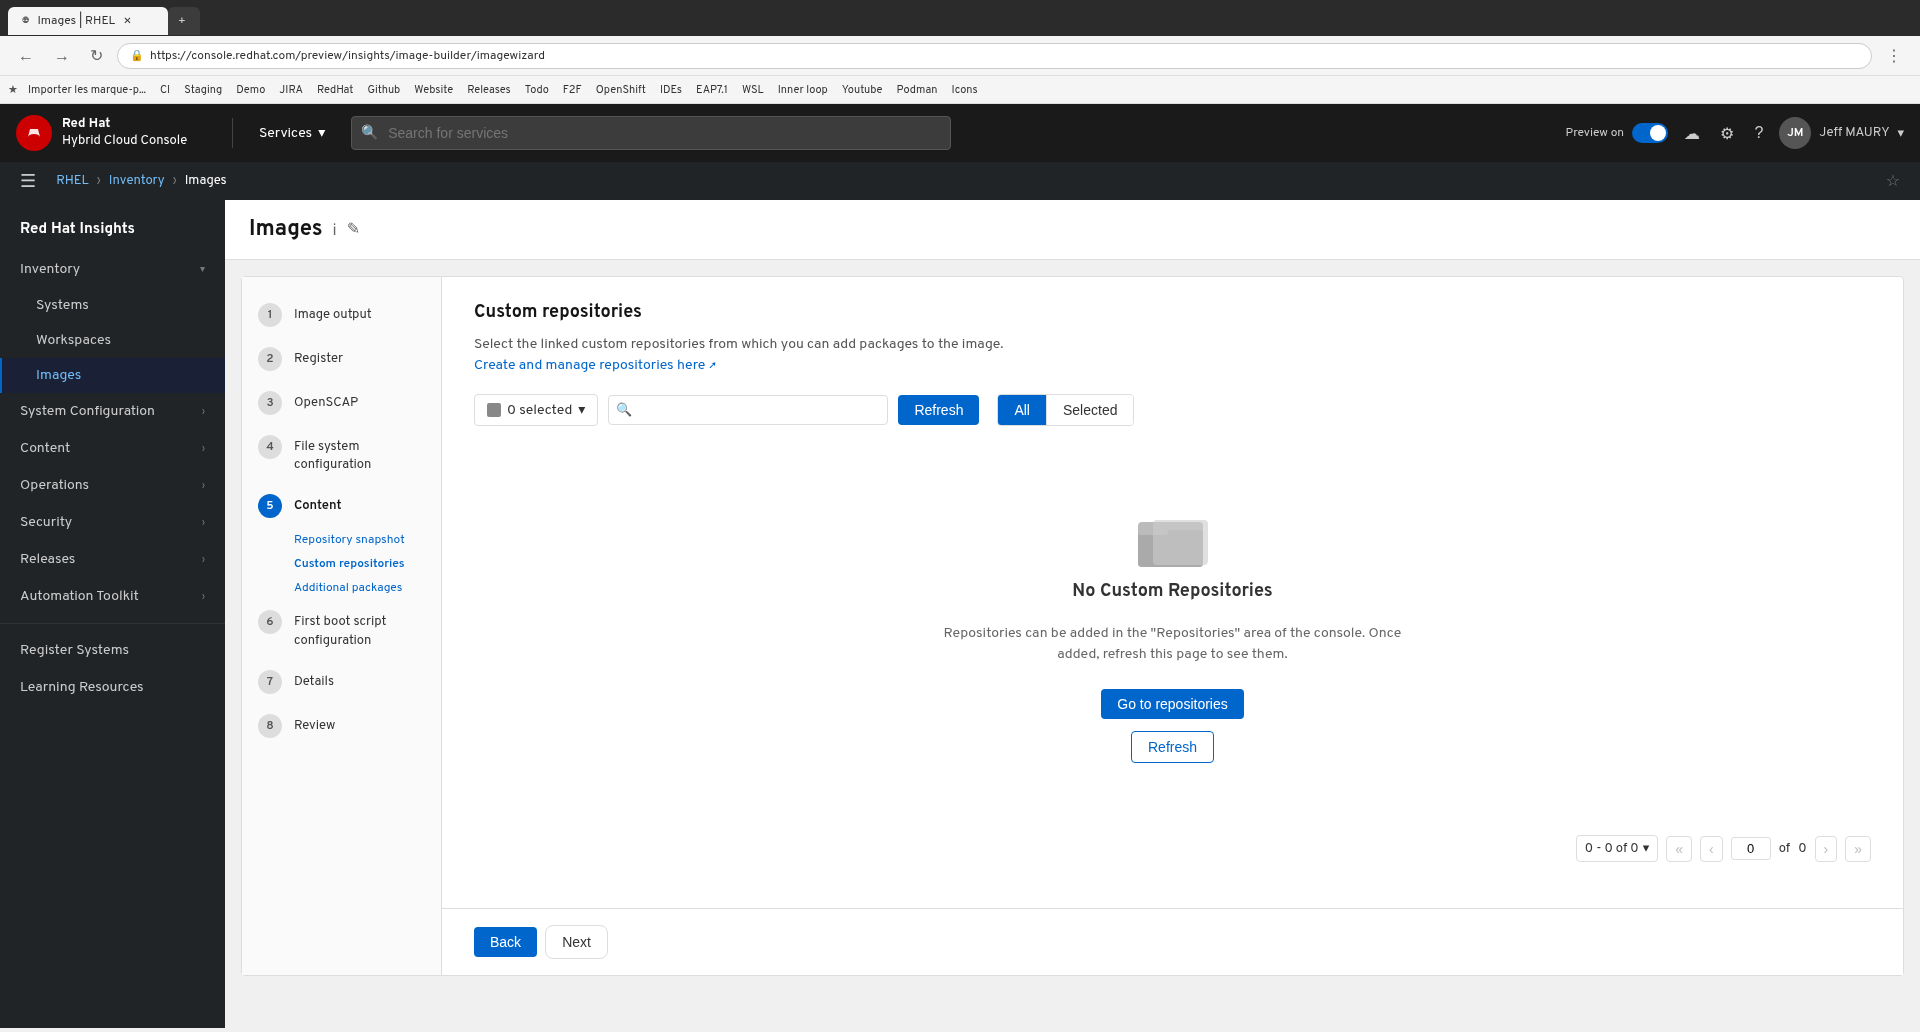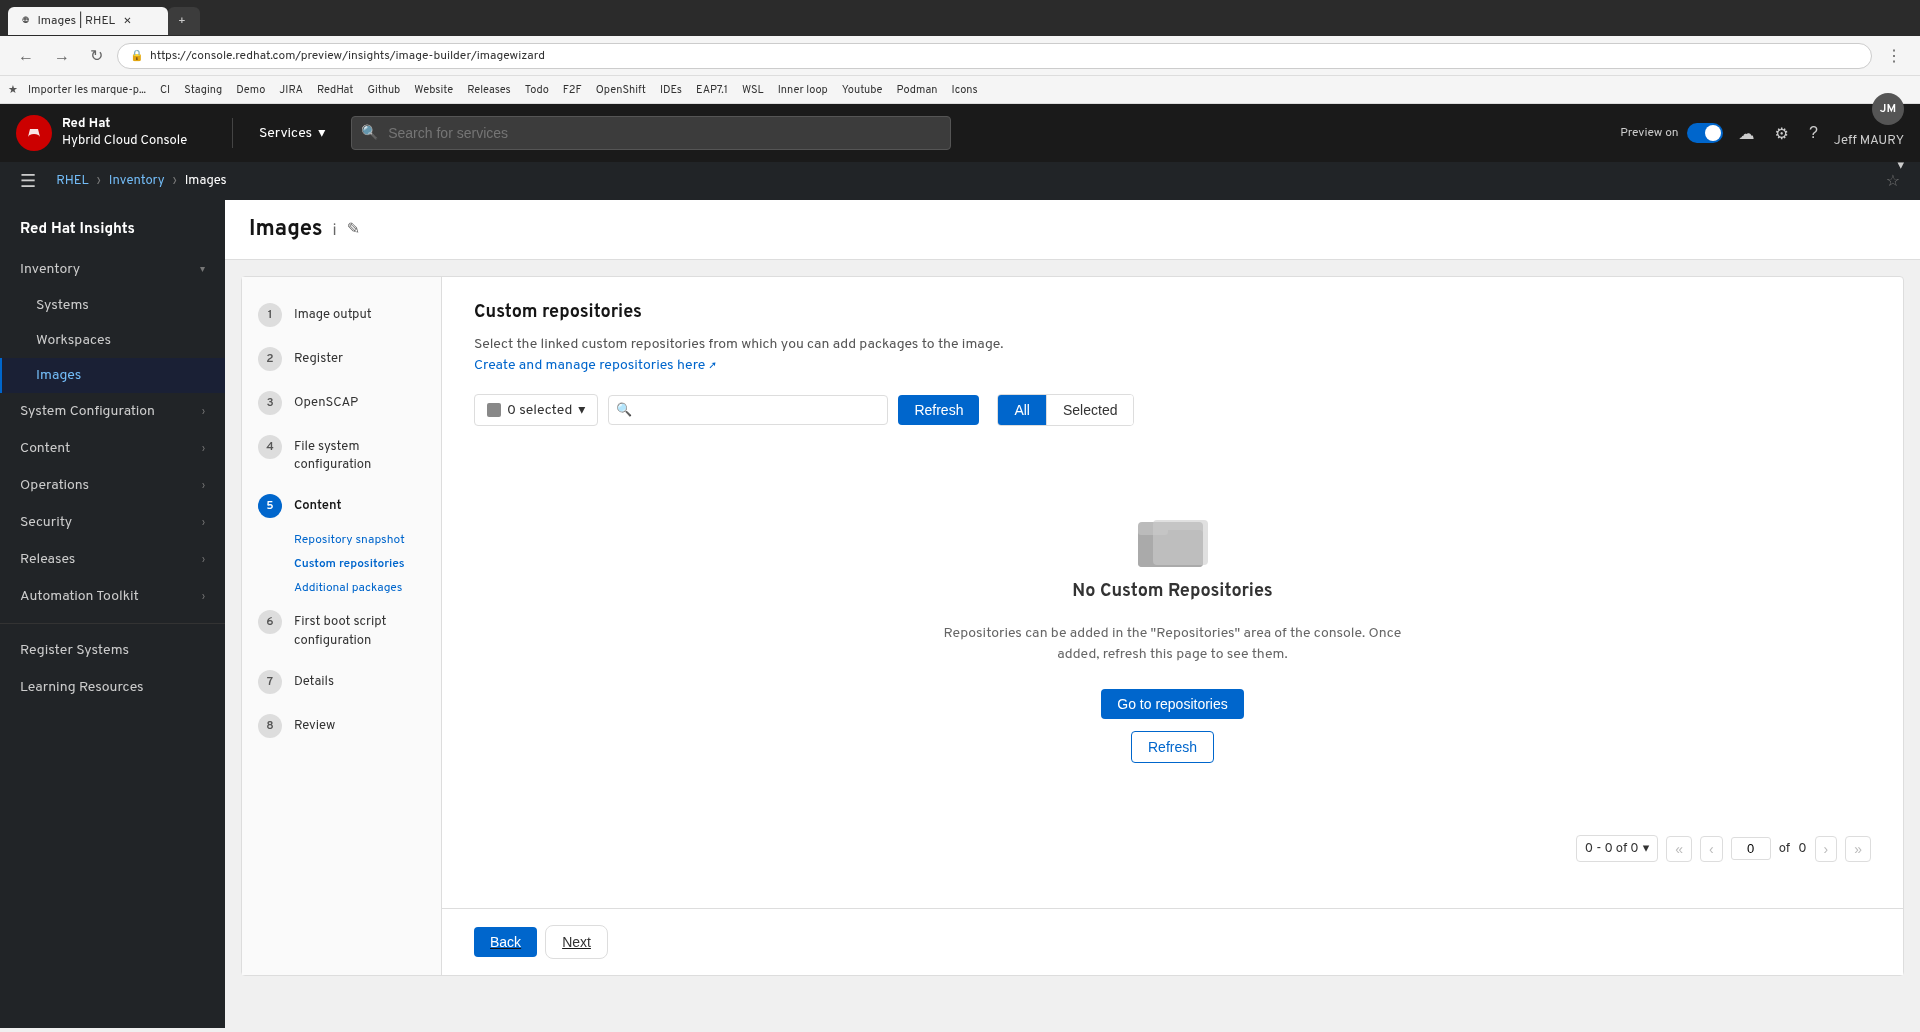--- a/index.html
+++ b/index.html
@@ -28,21 +28,21 @@
     .header-services { color: #fff; display: flex; align-items: center; gap: 6px; padding: 6px 10px; cursor: pointer; border-radius: 4px; font-size: 14px; }
     .header-search { flex: 1; max-width: 600px; }
     .header-search input { width: 100%; background: #3c3c3c; border: 1px solid #555; color: #ccc; padding: 8px 14px 8px 36px; border-radius: 4px; font-size: 14px; outline: none; }
     .header-search-wrap { position: relative; }
     .header-search-wrap .search-icon { position: absolute; left: 10px; top: 50%; transform: translateY(-50%); color: #aaa; font-size: 14px; }
     .header-right { display: flex; align-items: center; gap: 12px; margin-left: auto; color: #fff; }
     .preview-toggle { display: flex; align-items: center; gap: 8px; color: #ccc; font-size: 12px; padding-left: 48px; }
     .toggle-switch { width: 36px; height: 20px; background: #0066cc; border-radius: 10px; position: relative; cursor: pointer; }
     .toggle-knob { width: 16px; height: 16px; background: #fff; border-radius: 50%; position: absolute; top: 2px; right: 2px; }
     .header-icon-btn { background: none; border: none; color: #ccc; font-size: 16px; cursor: pointer; padding: 4px; border-radius: 4px; }
-    .user-avatar { display: flex; align-items: flex-end; gap: 8px; cursor: pointer; color: #ccc; font-size: 13px; flex-direction: column; }
+    .user-avatar { display: flex; align-items: center; gap: 8px; cursor: pointer; color: #ccc; font-size: 13px; }
     .avatar-circle { width: 32px; height: 32px; background: #555; border-radius: 50%; display: flex; align-items: center; justify-content: center; color: #fff; font-size: 12px; font-weight: 600; }
 
     
     .breadcrumb-bar { background: #212427; padding: 8px 20px; display: flex; align-items: center; gap: 8px; color: #ccc; font-size: 13px; }
     .breadcrumb-item { color: #73bcf7; cursor: pointer; }
     .breadcrumb-sep { color: #777; }
     .breadcrumb-current { color: #fff; }
     .hamburger-btn { background: none; border: none; color: #ccc; font-size: 18px; cursor: pointer; margin-right: 12px; }
     .breadcrumb-actions { margin-left: auto; display: flex; gap: 8px; }
     .breadcrumb-star { color: #777; cursor: pointer; font-size: 16px; }
@@ -105,21 +105,21 @@
     .pagination { display: flex; align-items: center; justify-content: flex-end; padding: 12px 0; gap: 8px; color: #333; font-size: 13px; }
     .pagination-range { display: flex; align-items: center; gap: 4px; border: 1px solid #ddd; border-radius: 4px; padding: 4px 8px; background: #fff; }
     .pagination-btn { background: #fff; border: 1px solid #ddd; border-radius: 4px; padding: 4px 8px; cursor: pointer; font-size: 14px; color: #333; }
     .pagination-btn:disabled { color: #bbb; cursor: default; }
     .pagination-input { width: 40px; border: 1px solid #ddd; border-radius: 3px; padding: 3px 6px; text-align: center; font-size: 13px; }
 
     
     .folder-icon-svg { margin-bottom: 8px; }
 
     
-    .wizard-nav-bar { display: flex; align-items: center; gap: 8px; padding: 16px 32px; border-top: 1px solid #ddd; background: #fff; text-decoration: underline; }
+    .wizard-nav-bar { display: flex; align-items: center; gap: 8px; padding: 16px 32px; border-top: 1px solid #ddd; background: #fff; }
   </style>
 </head>
 <body>
 
 <div class="browser-chrome">
   <div class="browser-tab-bar">
     <div class="browser-tab active">
       <span style="font-size:12px;">🌐</span>
       <span>Images | RHEL</span>
       <span class="browser-tab-close">✕</span>

